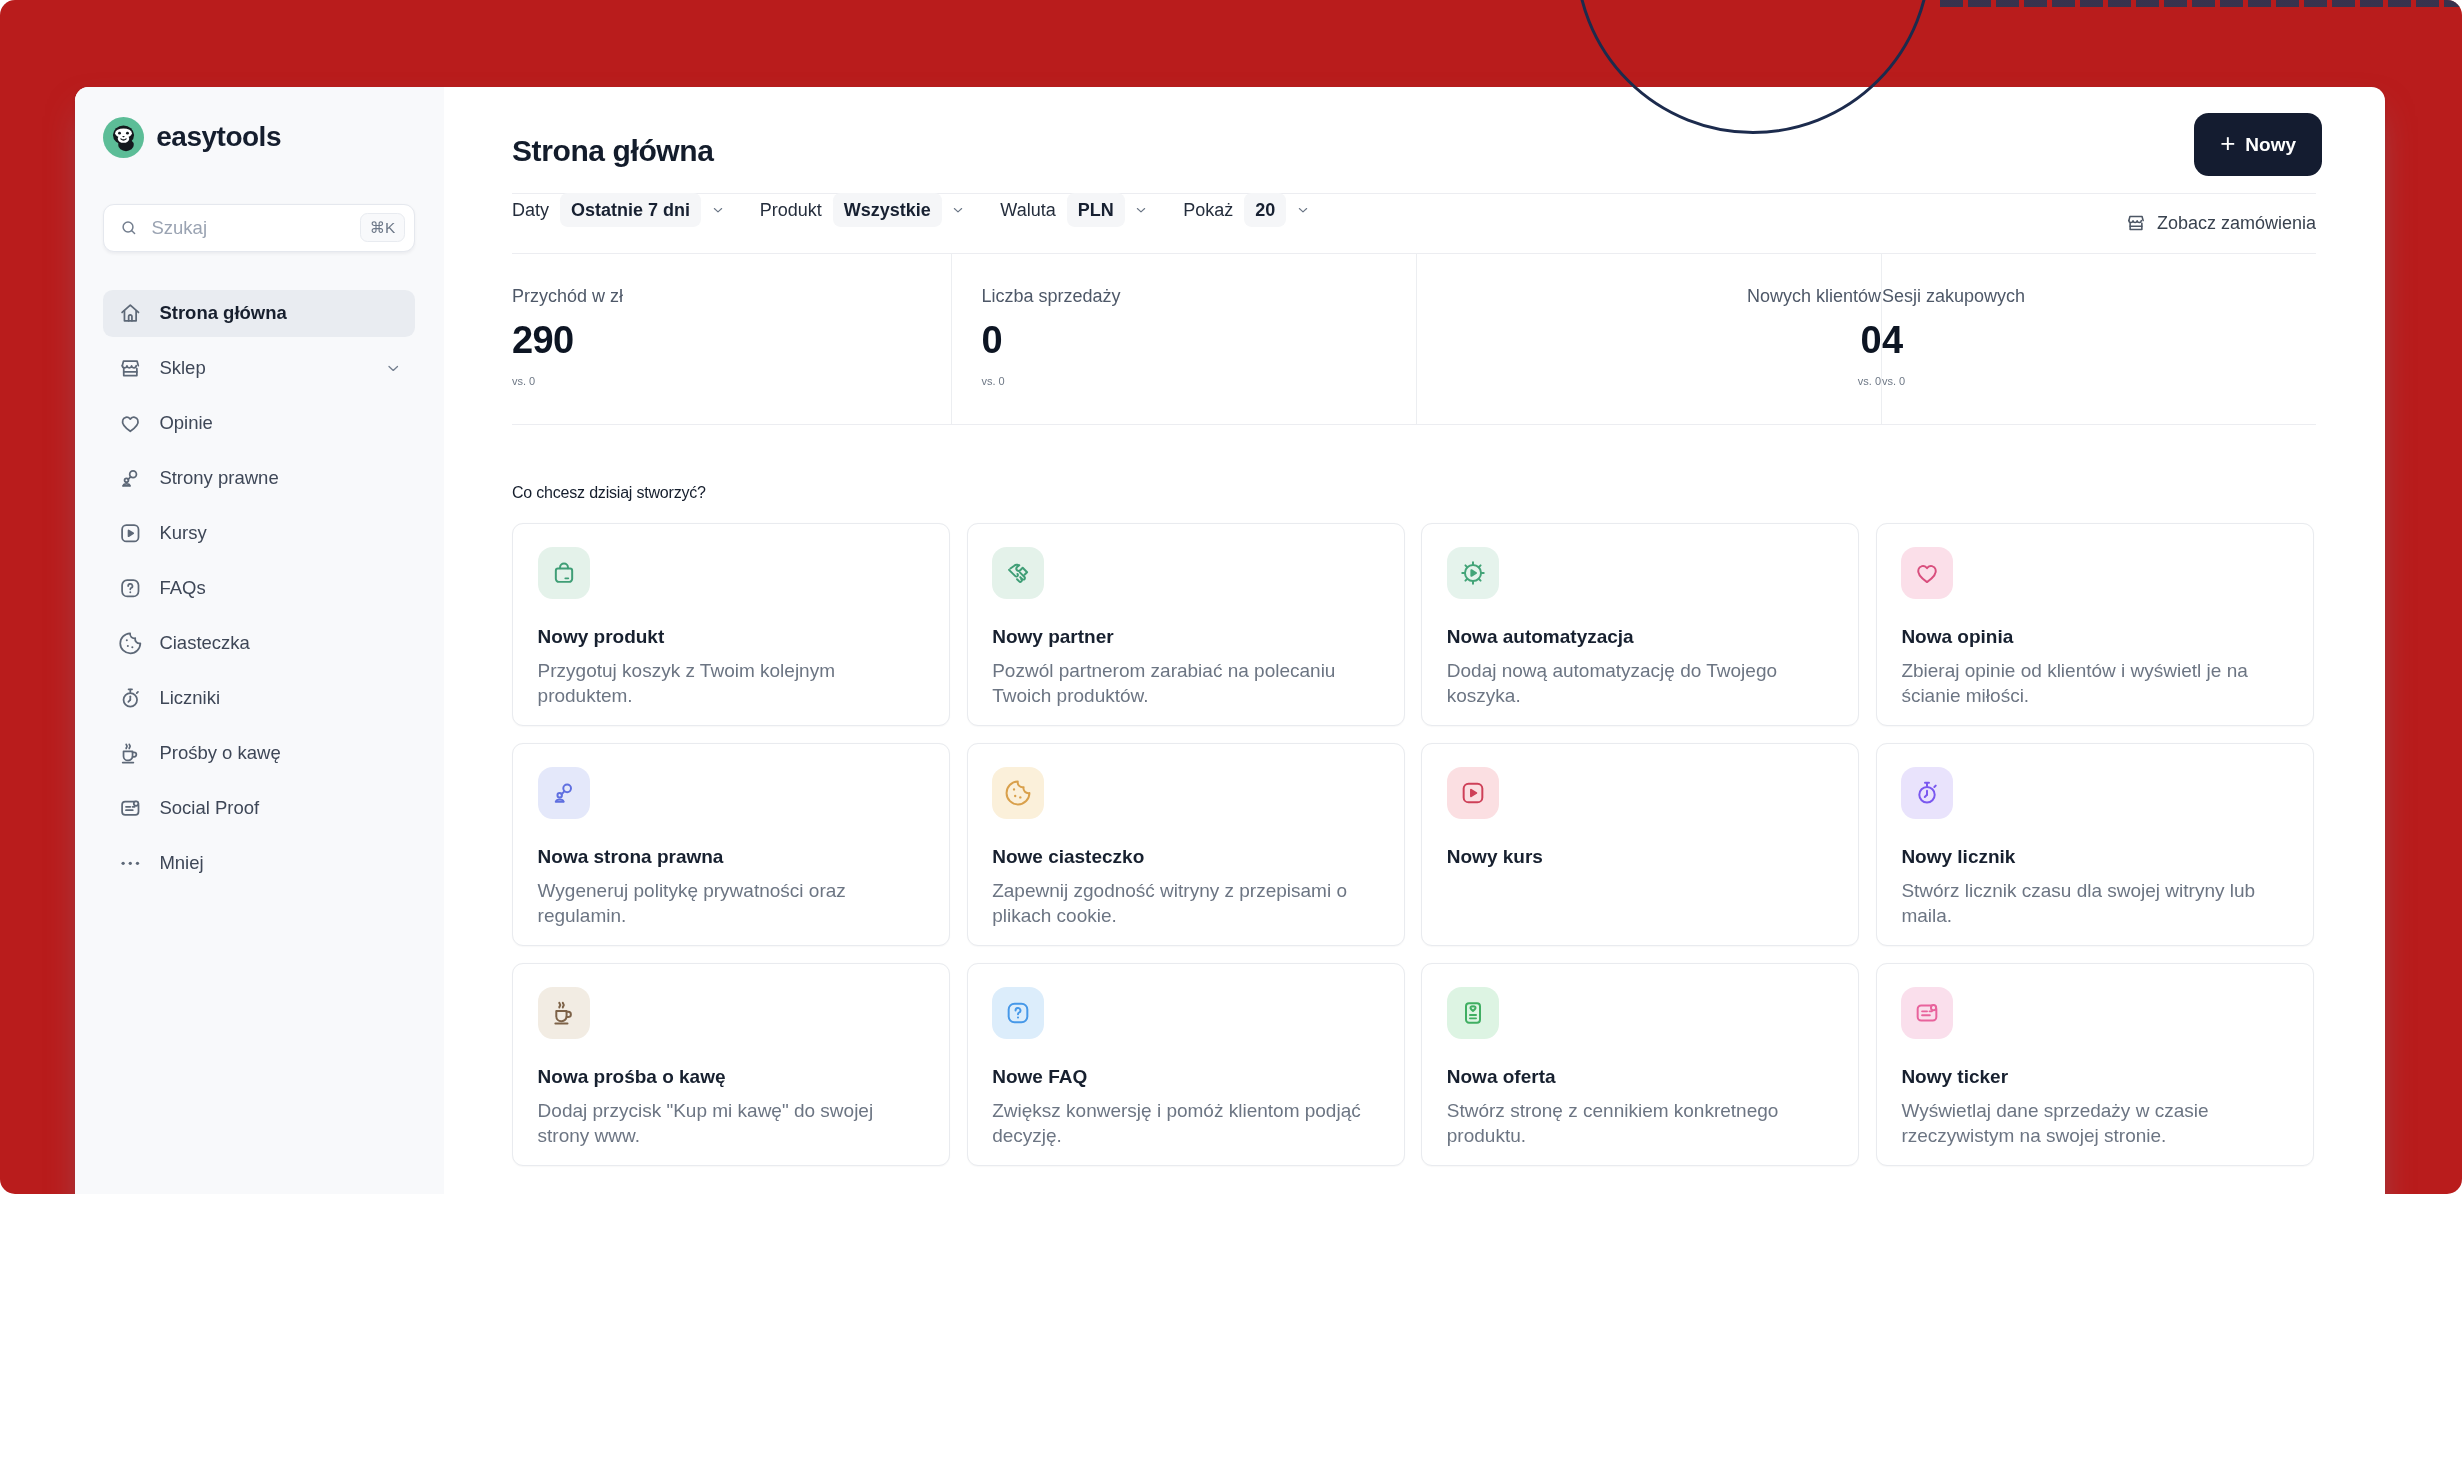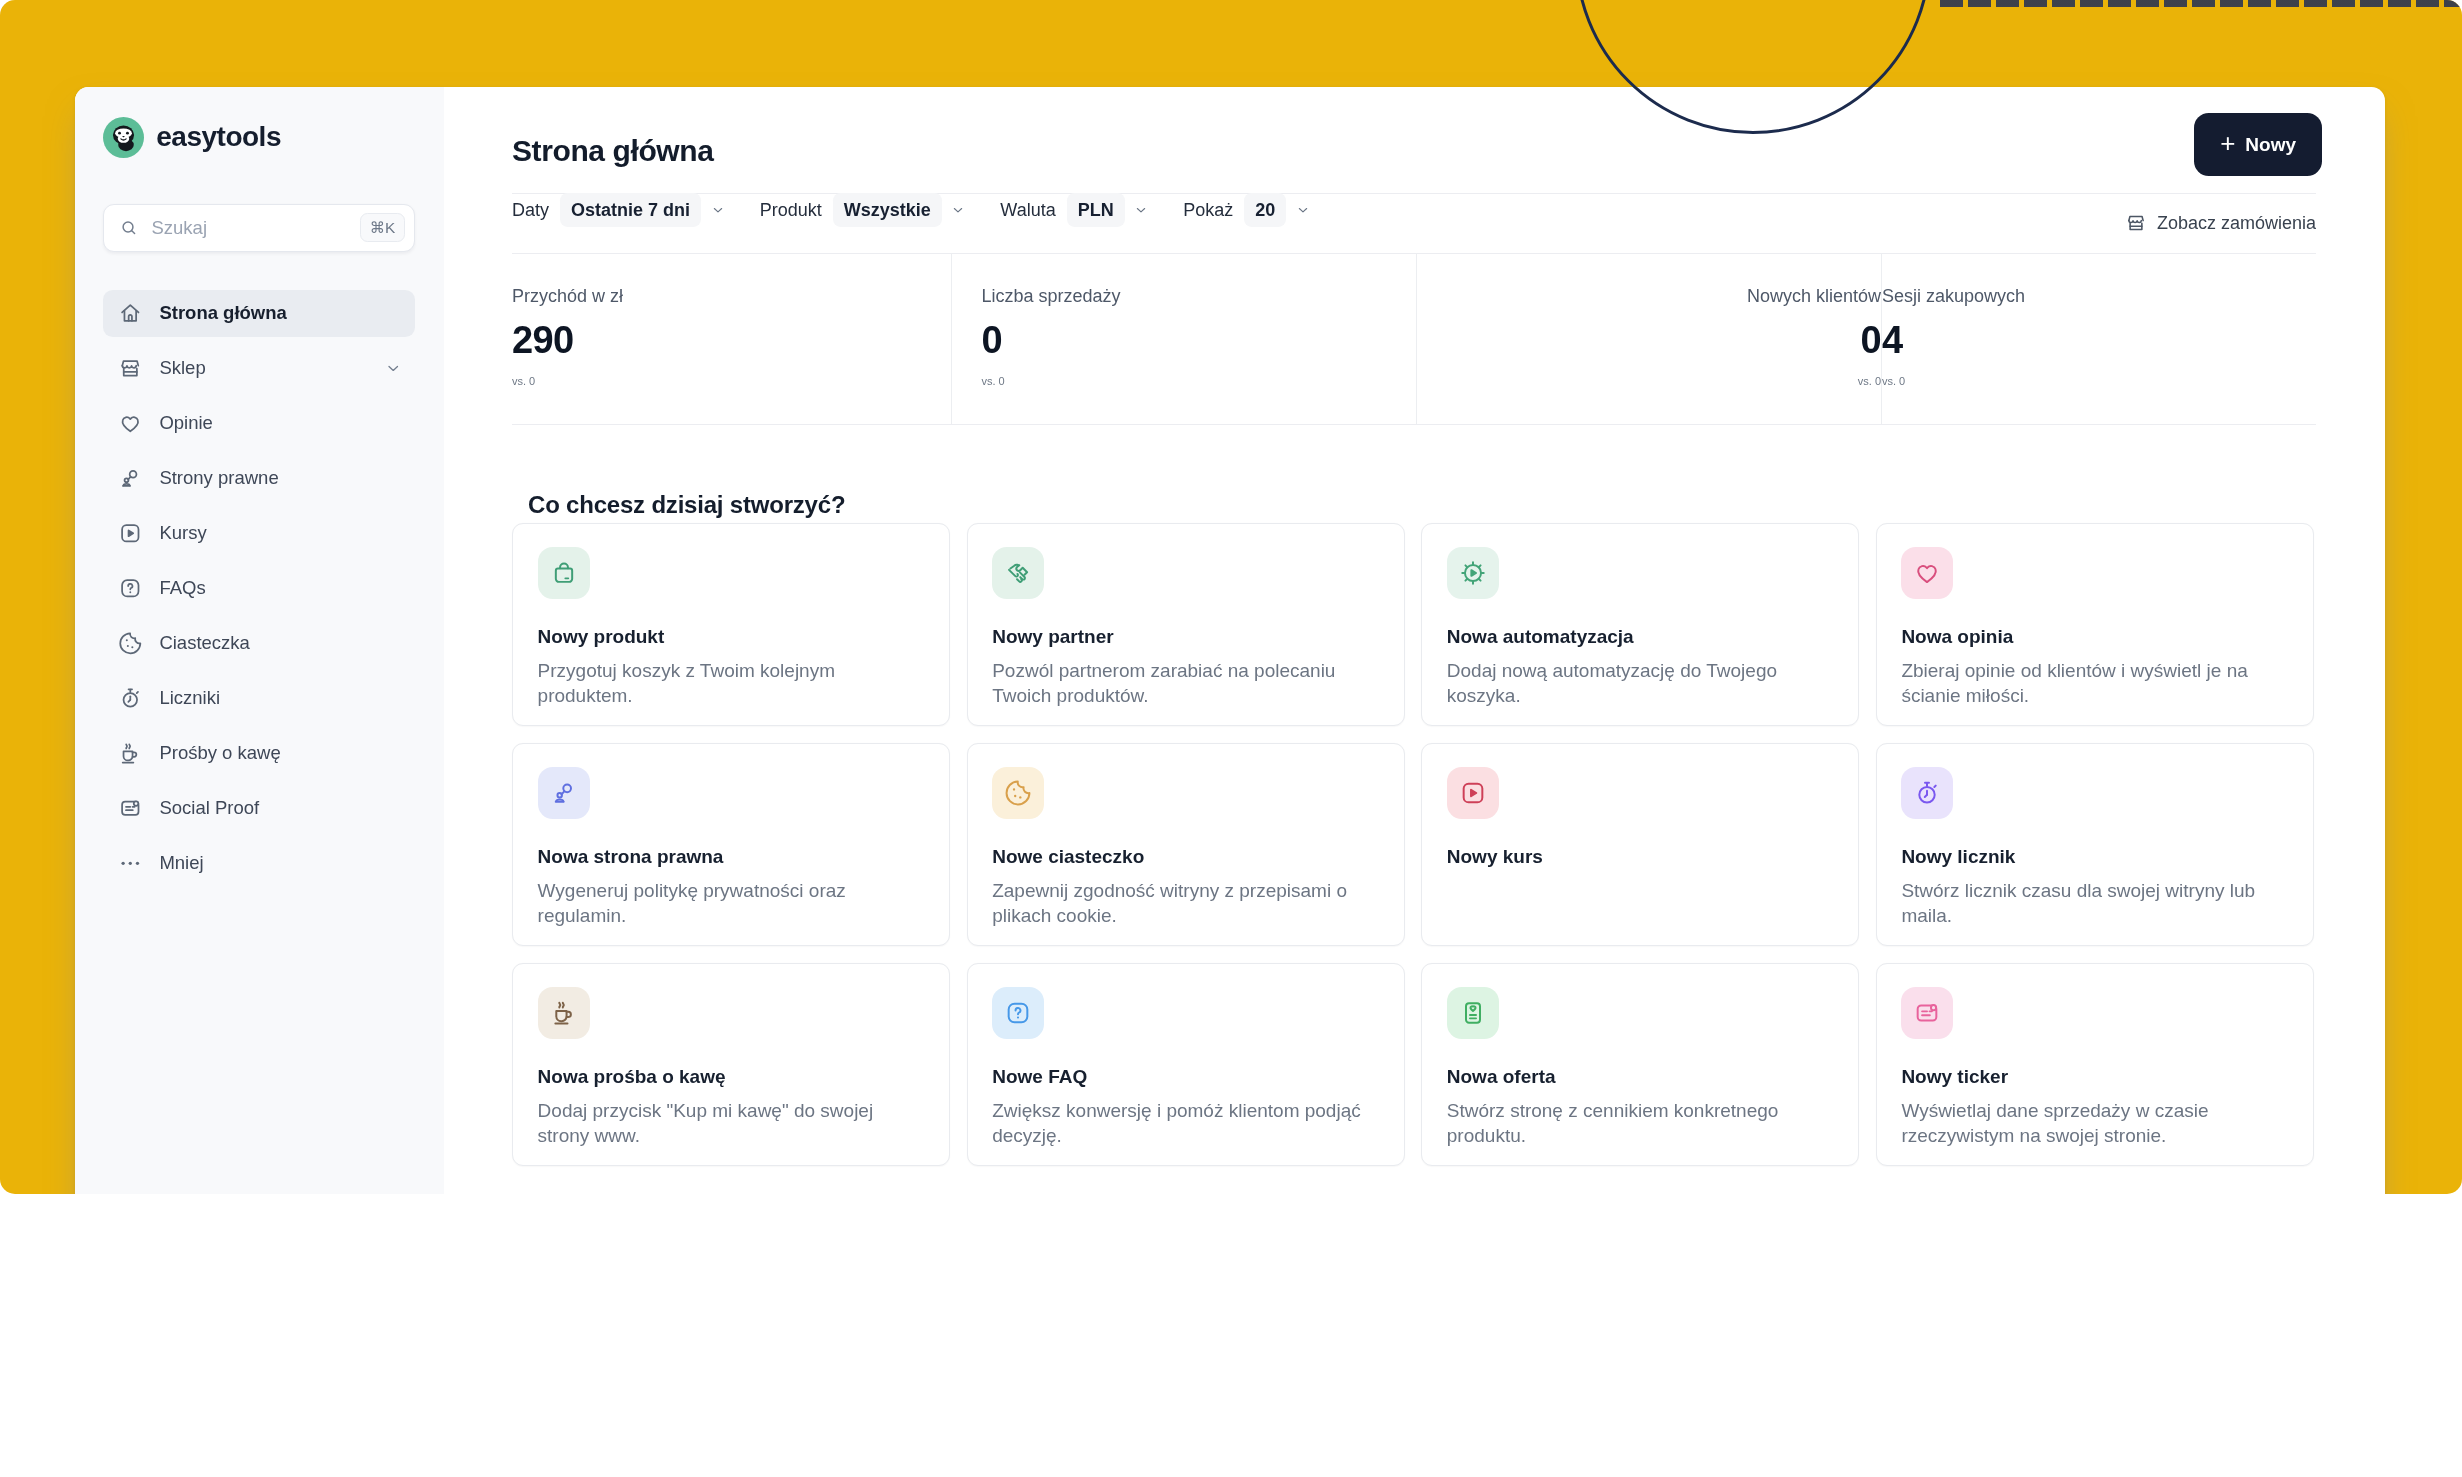--- a/index.html
+++ b/index.html
@@ -1,18 +1,18 @@
 <!DOCTYPE html>
 <html style="font-size:9.8px"><head>
 <meta charset="utf-8">
 <style>
   html,body{margin:0;padding:0;}
   body{width:2462px;height:1477px;font-family:"Liberation Sans","DejaVu Sans",sans-serif;background:#ffffff;-webkit-font-smoothing:antialiased;}
   *{box-sizing:border-box;}
-  .page{position:relative;width:2462px;height:1194px;background:#eab308;overflow:hidden;border-radius:15px;}
+  .page{position:relative;width:2462px;height:1194px;background:#b91c1c;overflow:hidden;border-radius:15px;}
 
   
   .circle-top{position:absolute;left:1575px;top:-222px;width:356px;height:356px;border:3.1px solid #1c2b4d;border-radius:50%;z-index:3;}
   .circle-bottom{position:absolute;left:185px;top:1149px;width:643px;height:643px;border:3.1px solid #1c2b4d;border-radius:50%;z-index:0;}
   .top-dashes{position:absolute;top:0;left:1940px;width:522px;height:7.4px;z-index:3;opacity:.9;
     background:repeating-linear-gradient(90deg,#2a3553 0 23.4px,rgba(42,53,83,0) 23.4px 28px);}
 
   
   .panel{position:absolute;left:75px;top:87px;width:2310px;height:1300px;background:#fff;border-radius:13.5px;
     box-shadow:0 18.5px 37px -11px rgba(125,135,155,.55),0 1.2px 3.7px rgba(16,24,40,.08);z-index:1;display:flex;}
@@ -61,21 +61,21 @@
   .stat{padding-top:33px;}
   .stat+ .stat{border-left:0.9px solid #eceef1;}
   .stat .slabel{font-size:18px;color:#4e5868;font-weight:500;}
   .stat .svalue{margin-top:13.5px;font-size:38px;font-weight:700;color:#0d1523;letter-spacing:-0.6px;line-height:1;}
   .stat .scompare{margin-top:16px;font-size:11px;color:#6e7886;}
   .stat.c1{width:507px;padding-left:68px;}
   .stat.c2{width:465px;padding-left:29.5px;}
   .stat.c3{width:465px;padding-left:24px;text-align:right;}
   .stat.c4{flex:1;}
 
-  .create-h{position:absolute;left:84px;top:384px;font-size:24px;font-weight:700;color:#141d2c;letter-spacing:-0.2px;}
+  .create-h{position:absolute;left:68px;top:384px;font-size:16px;font-weight:400;color:#141d2c;letter-spacing:-0.2px;}
   .cards{position:absolute;left:68px;top:436px;display:grid;grid-template-columns:repeat(4,438px);grid-auto-rows:203px;column-gap:16.6px;row-gap:17px;}
   .card{background:#fff;border:1px solid #e9ebef;border-radius:11px;padding:23.4px 24.6px;cursor:pointer;box-shadow:0 0.6px 1.2px rgba(16,24,40,.03);}
   .tile{width:52px;height:52px;border-radius:14.8px;display:flex;align-items:center;justify-content:center;}
   .tile svg{width:28px;height:28px;display:block;}
   .card h3{margin:27px 0 0;font-size:19px;font-weight:700;color:#17202f;}
   .card p{margin:9.8px 0 0;font-size:19px;line-height:25px;color:#6c7583;max-width:385px;}
 </style>
 </head>
 <body>
 

